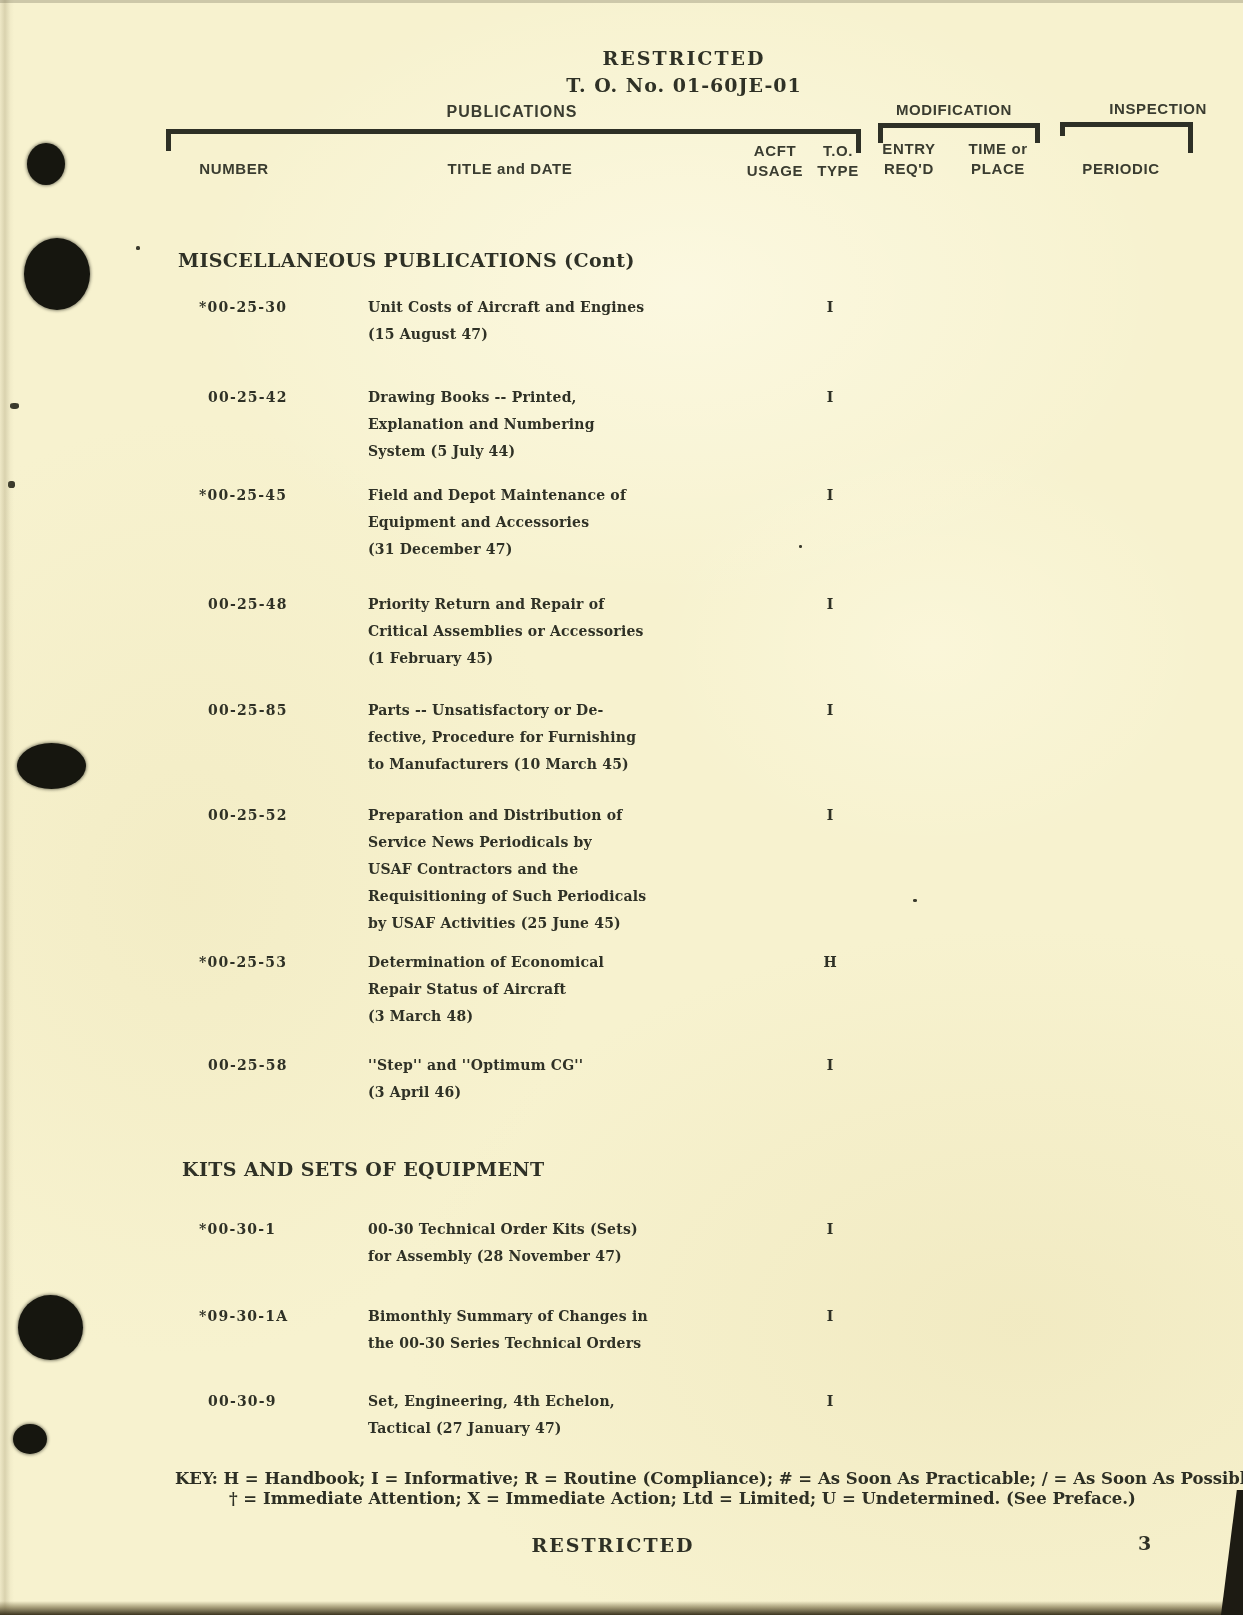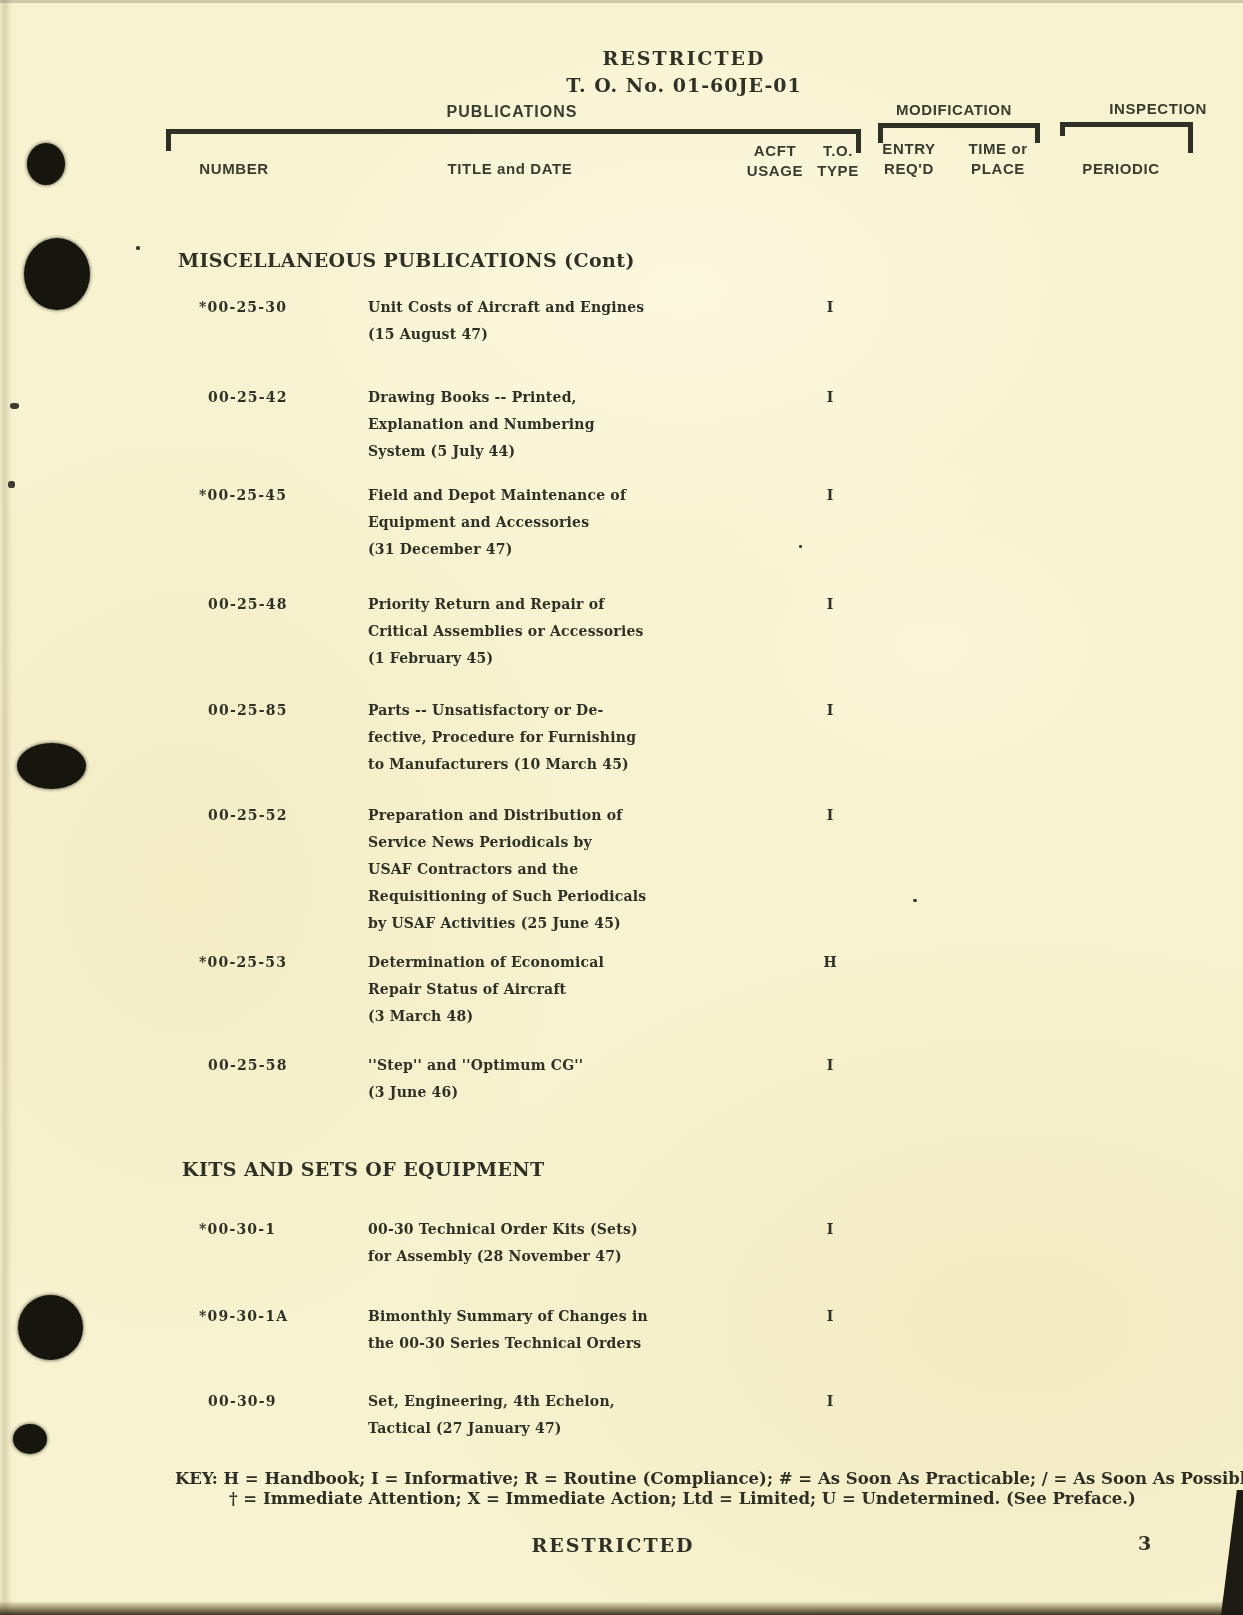--- a/index.html
+++ b/index.html
@@ -151,21 +151,21 @@
   <div class="row" style="top:949px;">
     <div class="cell num star">*00-25-53</div>
     <div class="cell title">Determination of Economical
 Repair Status of Aircraft
 (3 March 48)</div>
     <div class="cell totype">H</div>
   </div>
   <div class="row" style="top:1052px;">
     <div class="cell num nostar">00-25-58</div>
     <div class="cell title">''Step'' and ''Optimum CG''
-(3 June 46)</div>
+(3 April 46)</div>
     <div class="cell totype">I</div>
   </div>
   <div class="row" style="top:1216px;">
     <div class="cell num star">*00-30-1</div>
     <div class="cell title">00-30 Technical Order Kits (Sets)
 for Assembly (28 November 47)</div>
     <div class="cell totype">I</div>
   </div>
   <div class="row" style="top:1303px;">
     <div class="cell num star">*09-30-1A</div>

